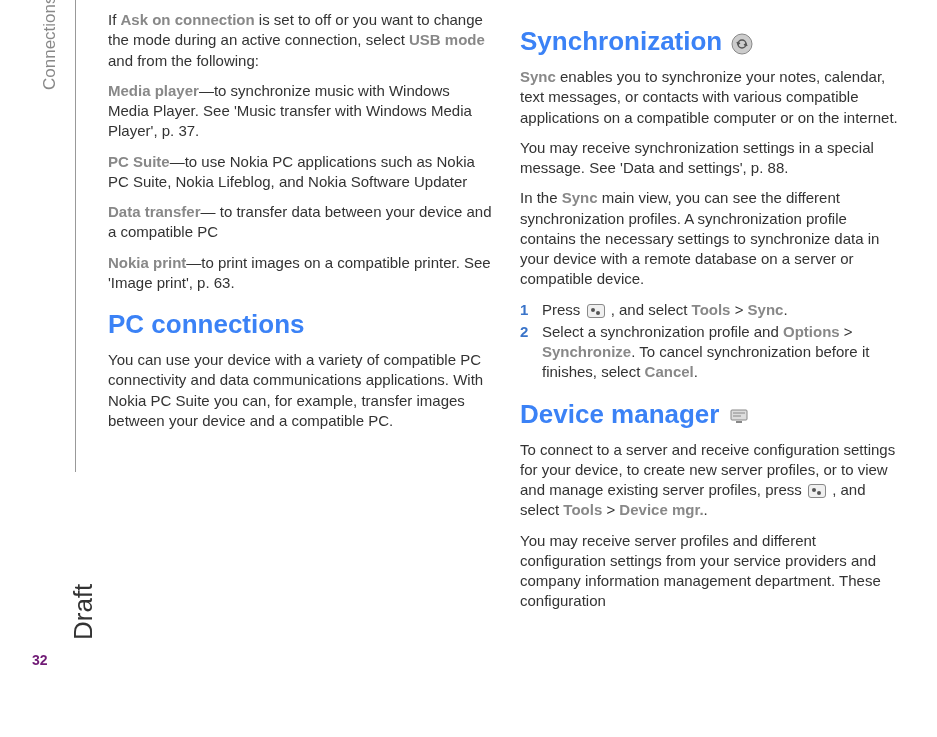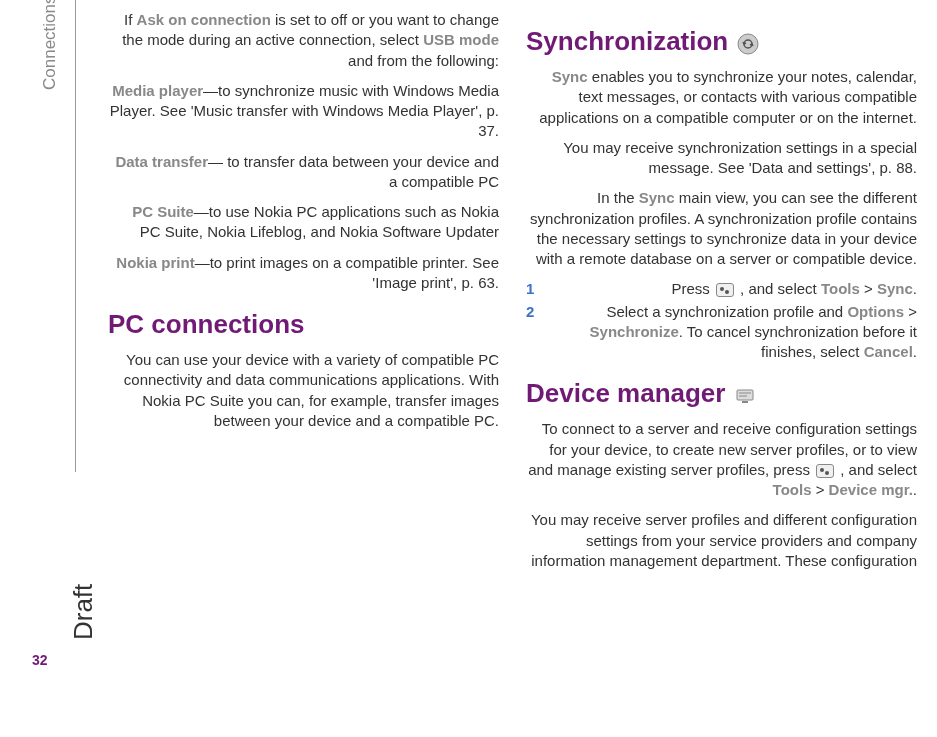--- a/index.html
+++ b/index.html
@@ -50,35 +50,34 @@
     left: 32px;
     top: 652px;
     font-size: 14px;
     color: #701a75;
     font-weight: bold;
   }
   .content {
     position: absolute;
     left: 108px;
     top: 10px;
-    right: 20px;
+    right: 32px;
     display: flex;
     gap: 27px;
-    text-align: right;
   }
   .col {
     flex: 1;
     font-size: 15px;
     color: #333;
     line-height: 1.35;
   }
   .col p { margin-bottom: 10px; }
   h2 {
     font-size: 26px;
-    color: #701a75;
+    color: #3b82f6;
     font-weight: bold;
     margin-top: 14px;
     margin-bottom: 8px;
     display: flex;
     align-items: center;
     gap: 8px;
   }
   .kw { color: #888; font-weight: bold; }
   ol { list-style: none; margin-bottom: 10px; }
   ol li { position: relative; padding-left: 22px; margin-bottom: 2px; }
@@ -128,24 +127,24 @@
 <div class="content">
 
   <div class="col">
     <p>
       <span>If </span><span class="kw">Ask on connection</span><span> is set to off or you want to change the mode during an active connection, select </span><span class="kw">USB mode</span><span> and from the following:</span>
     </p>
     <p>
       <span class="kw">Media player</span><span>—to synchronize music with Windows Media Player. See 'Music transfer with Windows Media Player', p. 37.</span>
     </p>
     <p>
+      <span class="kw">PC Suite</span><span>—to use Nokia PC applications such as Nokia PC Suite, Nokia Lifeblog, and Nokia Software Updater</span>
+    </p>
+    <p>
       <span class="kw">Data transfer</span><span>— to transfer data between your device and a compatible PC</span>
-    </p>
-    <p>
-      <span class="kw">PC Suite</span><span>—to use Nokia PC applications such as Nokia PC Suite, Nokia Lifeblog, and Nokia Software Updater</span>
     </p>
     <p>
       <span class="kw">Nokia print</span><span>—to print images on a compatible printer. See 'Image print', p. 63.</span>
     </p>
 
     <h2>PC connections</h2>
     <p>You can use your device with a variety of compatible PC connectivity and data communications applications. With Nokia PC Suite you can, for example, transfer images between your device and a compatible PC.</p>
   </div>
 
   <div class="col">

